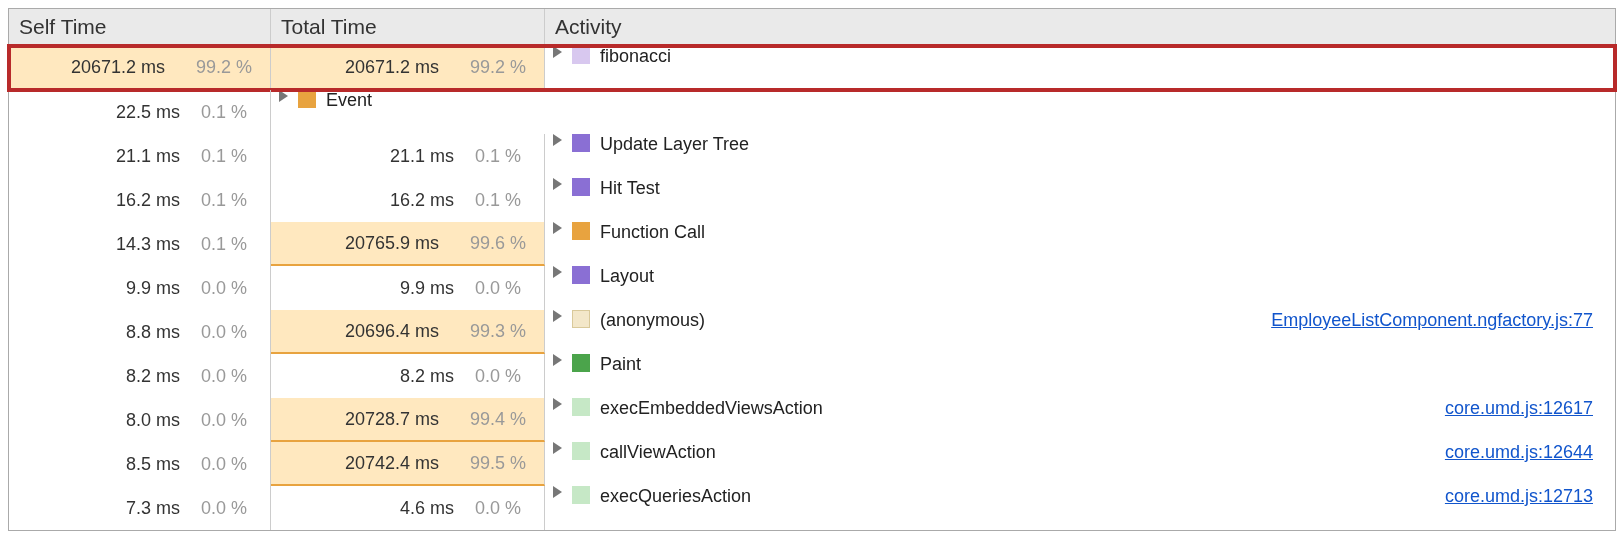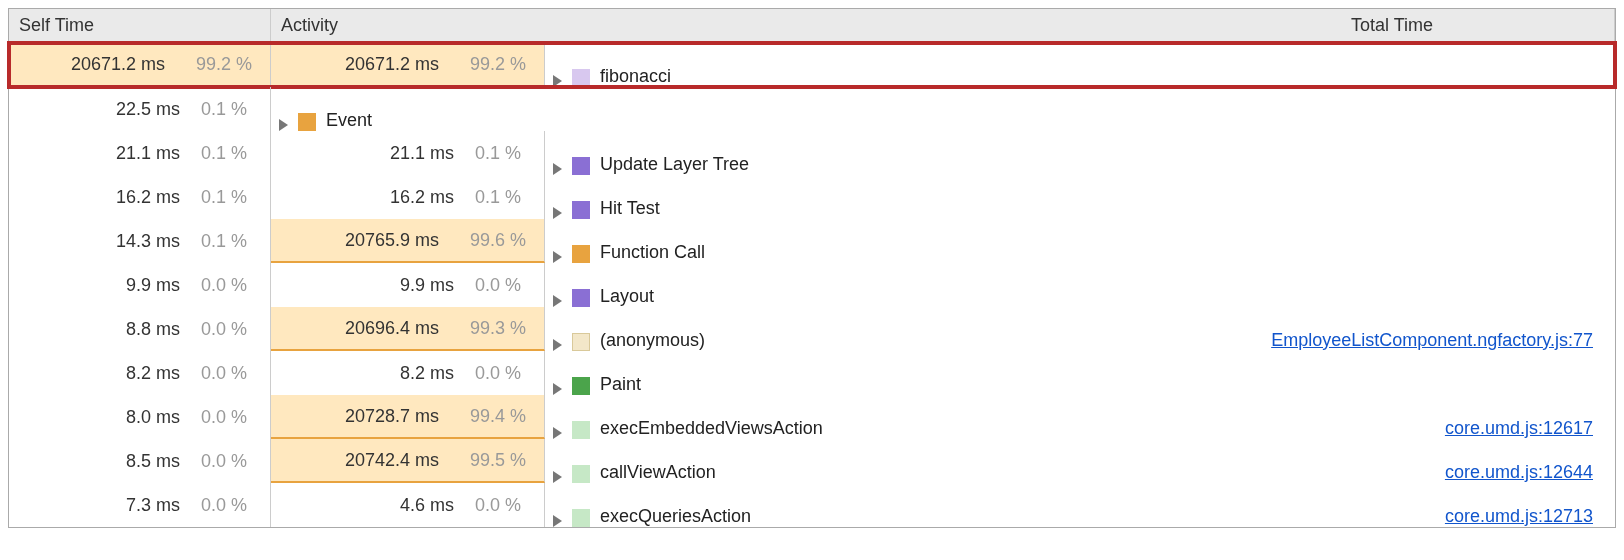--- a/index.html
+++ b/index.html
@@ -18,21 +18,21 @@
       border: 1px solid #aaa;
       width: 1608px;
     }
     .header-row {
       display: flex;
       background: #eaeaea;
       border-bottom: 1px solid #ccc;
     }
     .header-cell {
       padding: 6px 10px;
-      font-size: 18px;
+      font-size: 21px;
       color: #333;
       border-right: 1px solid #ccc;
     }
     .col-self {
       width: 262px;
       flex-shrink: 0;
     }
     .col-total {
       width: 274px;
       flex-shrink: 0;
@@ -72,21 +72,21 @@
     }
     .time-cell.bar {
       background: linear-gradient(to top, #ffe8bf 0%, #ffe8bf 100%);
       border-bottom: 2px solid #e8a33f;
       gap: 15px;
     }
     .time-cell.nobar {
     }
     .activity-cell {
       display: flex;
-      align-items: flex-end;
+      align-items: flex-start;
       flex: 1;
       padding-left: 8px;
       border-right: none;
       font-size: 18px;
     }
     .expand-tri {
       width: 0;
       height: 0;
       border-top: 6px solid transparent;
       border-bottom: 6px solid transparent;
@@ -124,22 +124,22 @@
       border: 4px solid #b82a2a;
       pointer-events: none;
     }
   </style>
 </head>
 <body>
 
 <div class="table">
   <div class="header-row">
     <div class="header-cell col-self">Self Time</div>
+    <div class="header-cell col-total">Total Time</div>
     <div class="header-cell col-activity">Activity</div>
-    <div class="header-cell col-total">Total Time</div>
   </div>
   <div id="rows-container">
       <div class="data-row highlight-row">
         <div class="data-cell time-cell col-self bar">
           <span class="time-ms">20671.2 ms</span>
           <span class="time-pct">99.2 %</span>
         </div>
         <div class="data-cell time-cell col-total bar">
           <span class="time-ms">20671.2 ms</span>
           <span class="time-pct">99.2 %</span>

